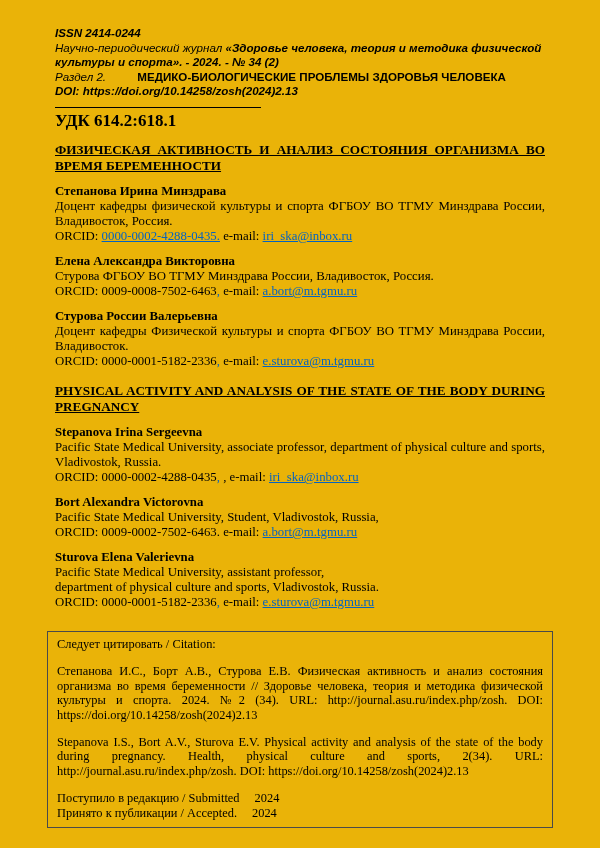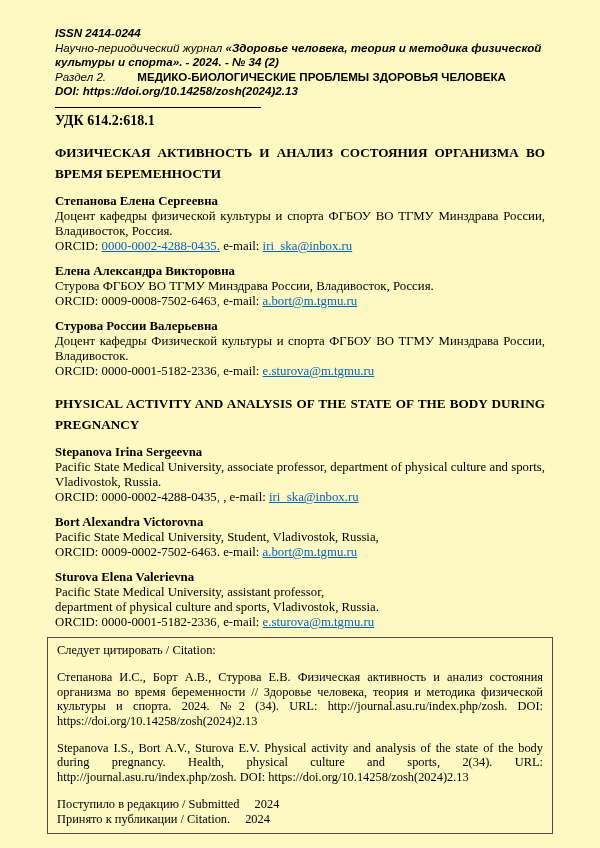--- a/index.html
+++ b/index.html
@@ -1,19 +1,19 @@
 <!DOCTYPE html>
 <html><head>
 <meta charset="utf-8">
 <style>
   html,body { margin:0; padding:0; background:#ffffff; }
   .page {
     position:relative;
     width:600px; height:848px;
-    background:#fef9c3;
+    background:#eab308;
     box-sizing:border-box;
     padding:26px 55px 0 55px;
     font-family:"Liberation Serif", serif;
     font-size:12.8px;
     line-height:15px;
     color:#000;
     overflow:hidden;
   }
   
   .jheader {
@@ -22,34 +22,35 @@
     font-size:11.6px;
     line-height:14.6px;
   }
   .jheader .b { font-weight:bold; }
   .jheader .bu { font-weight:bold; font-style:normal;margin-left:28px; }
   .rule {
     width:206px; height:0;
     border-bottom:1.2px solid #000;
     margin:8px 0 5px 0;
   }
-  .udk { font-weight:bold; font-size:14px; margin:0 0 2px 0; }
+  .udk { font-weight:bold; font-size:17px; margin:0 0 2px 0; }
   .title {
     font-weight:bold;
     font-size:13.2px;
-    line-height:21px;
+    line-height:16px;
     text-align:justify;
     margin:14px 0 0 0;
+    text-decoration:underline;
   }
   .author { margin-top:10px; }
   .author .name { font-weight:bold; }
   .author .aff { text-align:justify; }
   .lnk { color:#0563C1; text-decoration:underline; cursor:pointer; }
   .cite-box {
-    margin-top:7px;
+    margin-top:21px;
     margin-left:-8px;
     margin-right:-8px;
     border:1px solid #4a4a4a;
     padding:5px 9px 7px 9px;
     font-size:12.4px;
     line-height:14.4px;
   }
   .cite-box p { margin:13px 0 0 0; text-align:justify; }
   .dates { margin-top:13px; }
   .dates .yr { margin-left:15px; }
@@ -66,21 +67,21 @@
     <div><span class="b">DOI: https://doi.org/10.14258/zosh(2024)2.13</span></div>
   </div>
 
   <div class="rule"></div>
 
   <div class="udk">УДК 614.2:618.1</div>
 
   <div class="title">ФИЗИЧЕСКАЯ АКТИВНОСТЬ И АНАЛИЗ СОСТОЯНИЯ ОРГАНИЗМА ВО ВРЕМЯ БЕРЕМЕННОСТИ</div>
 
   <div class="author">
-    <div class="name">Степанова Елена Сергеевна</div>
+    <div class="name">Степанова Ирина Минздрава</div>
     <div class="aff"><span>Доцент кафедры физической культуры и спорта ФГБОУ ВО ТГМУ Минздрава России, Владивосток, Россия.</span></div>
     <div class="orcid"><span>ORCID: </span><span class="lnk">0000-0002-4288-0435.</span><span> e-mail: </span><span class="lnk">iri_ska@inbox.ru</span></div>
   </div>
 
   <div class="author">
     <div class="name">Елена Александра Викторовна</div>
     <div class="aff"><span>Стурова ФГБОУ ВО ТГМУ Минздрава России, Владивосток, Россия.</span></div>
     <div class="orcid"><span>ORCID: 0009-0008-7502-6463</span><span class="lnk">,</span><span> e-mail: </span><span class="lnk">a.bort@m.tgmu.ru</span></div>
   </div>
 
@@ -112,18 +113,18 @@
 
   <div class="cite-box">
     <div>Следует цитировать / Citation:</div>
     <p>Степанова И.С., Борт А.В., Стурова Е.В. Физическая активность и анализ состояния организма во время беременности // Здоровье человека, теория и методика физической культуры и спорта. 2024. №2 (34). URL: http://journal.asu.ru/index.php/zosh. DOI: https://doi.org/10.14258/zosh(2024)2.13</p>
     <p>Stepanova I.S., Bort A.V., Sturova E.V. Physical activity and analysis of the state of the body during pregnancy. Health, physical culture and sports, 2(34). URL: http://journal.asu.ru/index.php/zosh. DOI: https://doi.org/10.14258/zosh(2024)2.13</p>
     <div class="dates">
       <div>
         <span>Поступило в редакцию / Submitted</span><span class="yr">2024</span>
       </div>
       <div>
-        <span>Принято к публикации / Citation.</span><span class="yr">2024</span>
+        <span>Принято к публикации / Accepted.</span><span class="yr">2024</span>
       </div>
     </div>
   </div>
 
 </div>
 
 </body></html>

